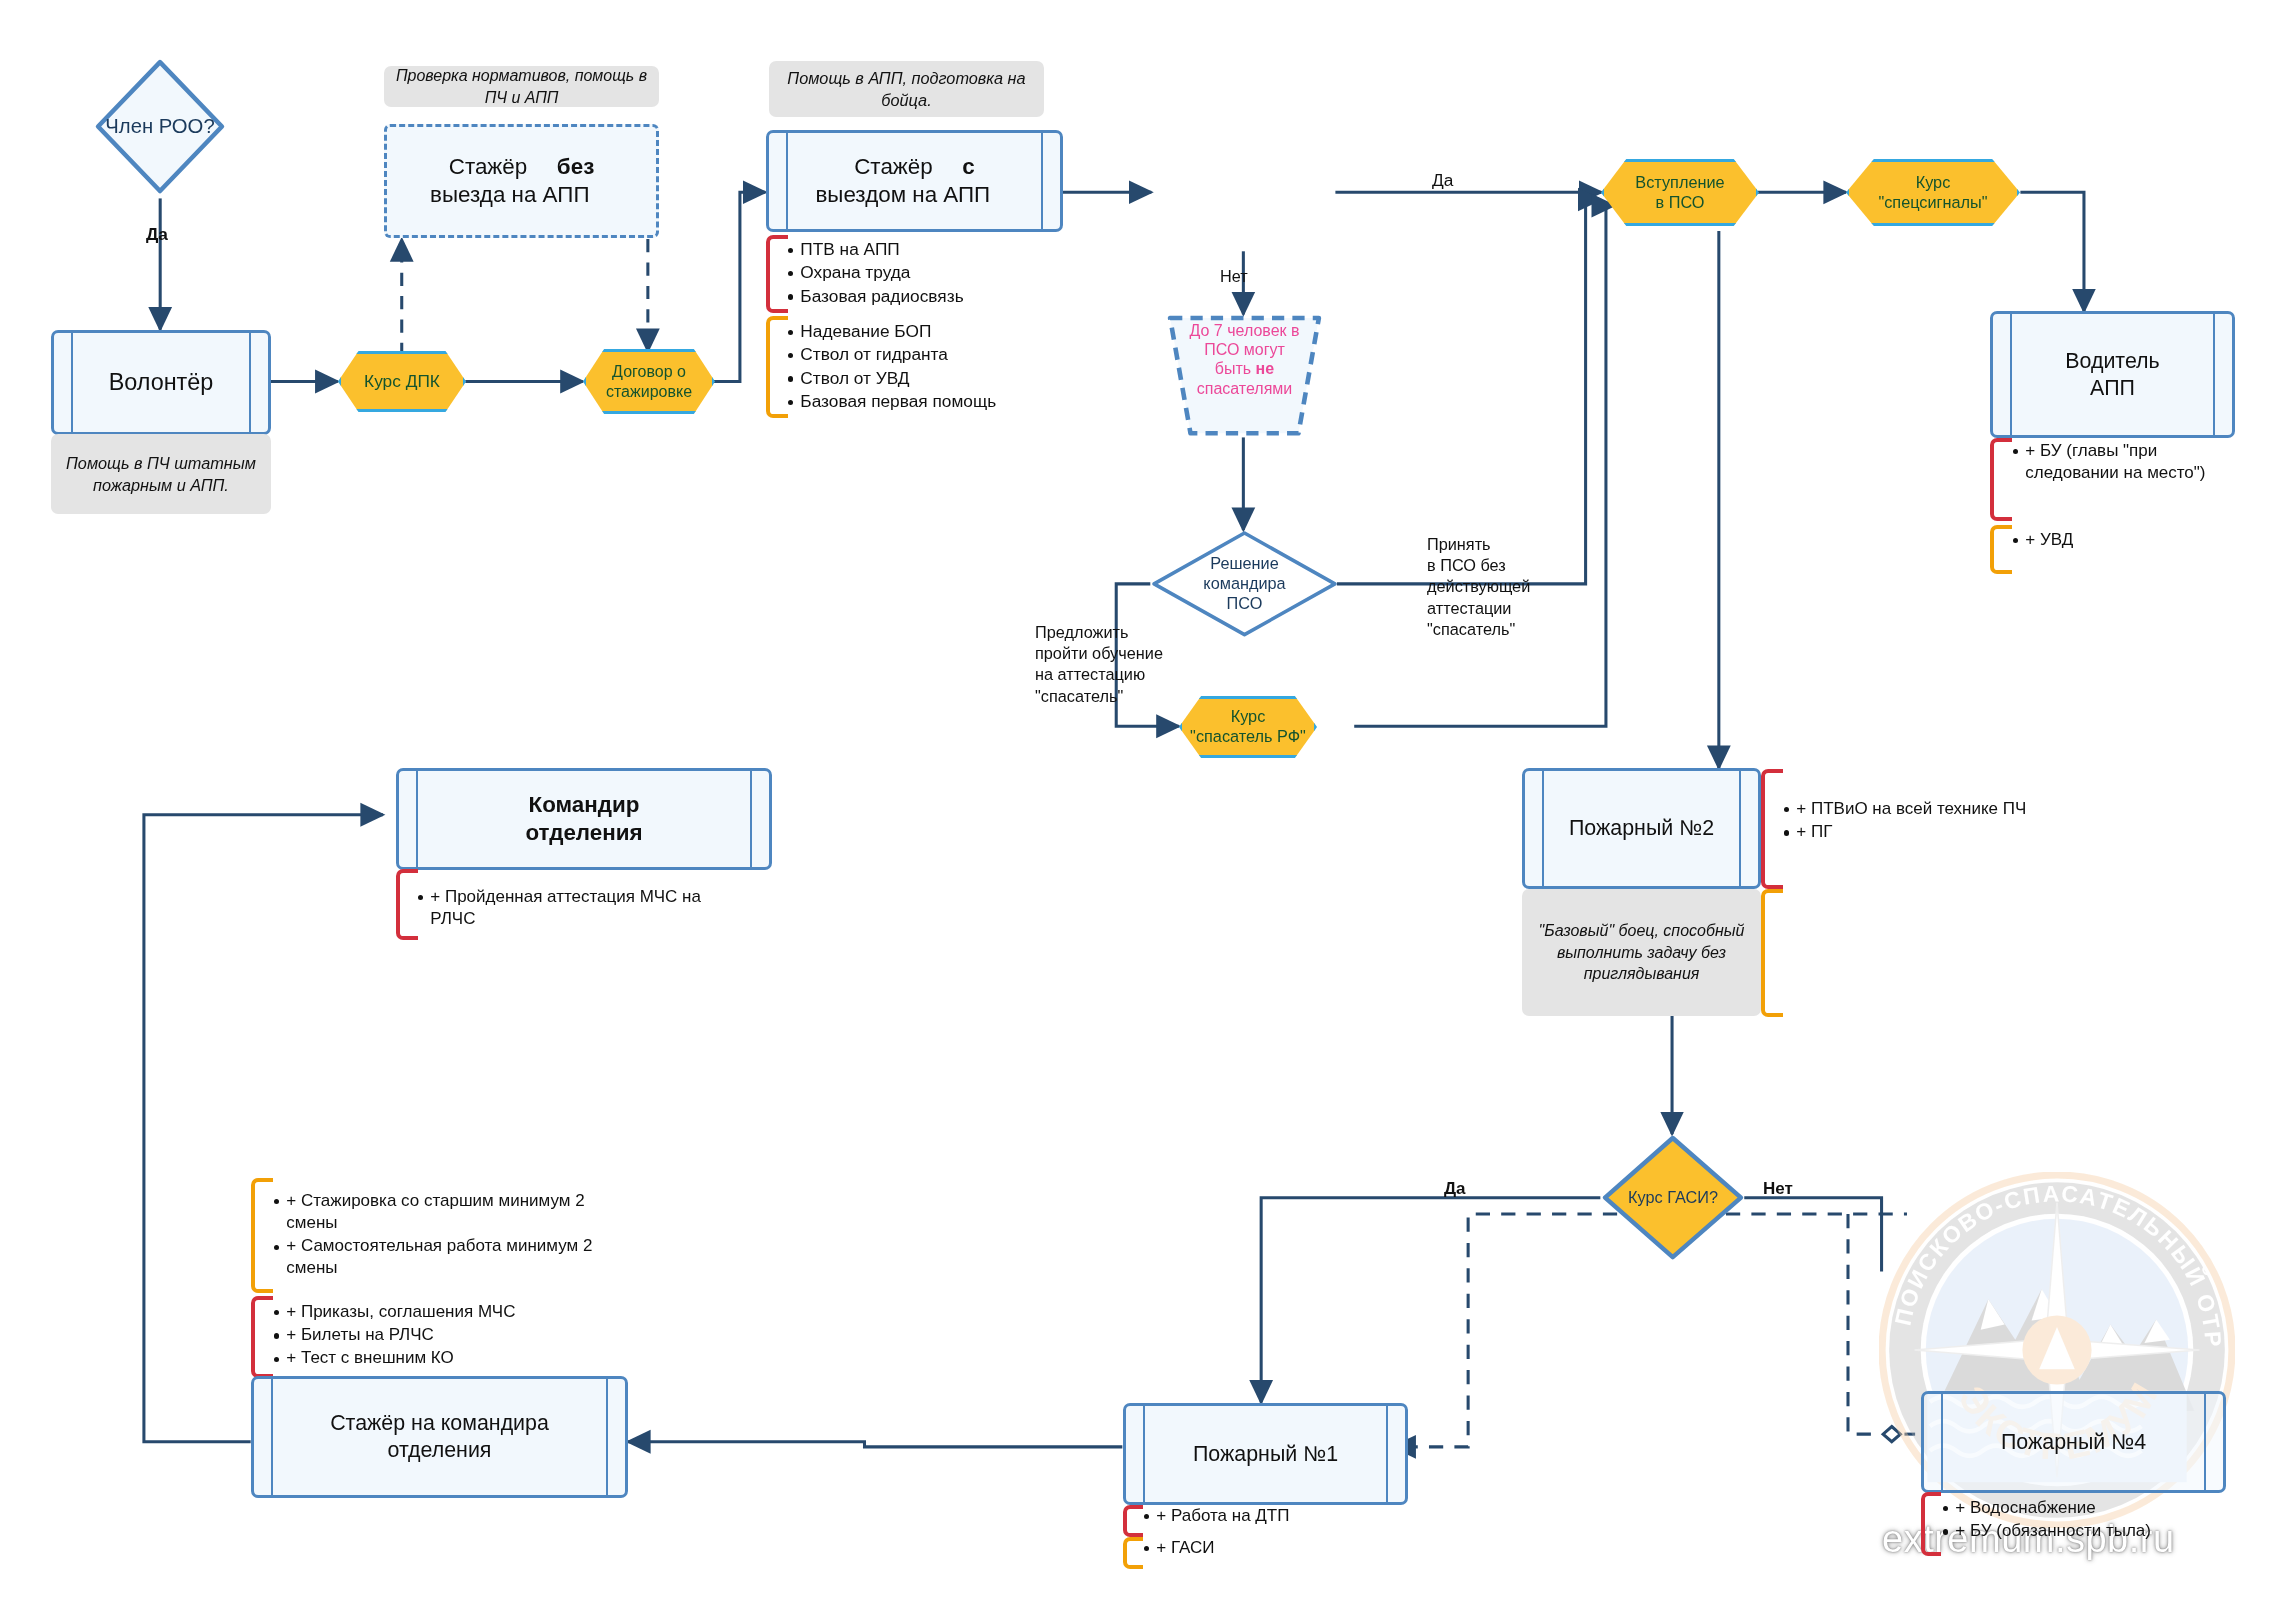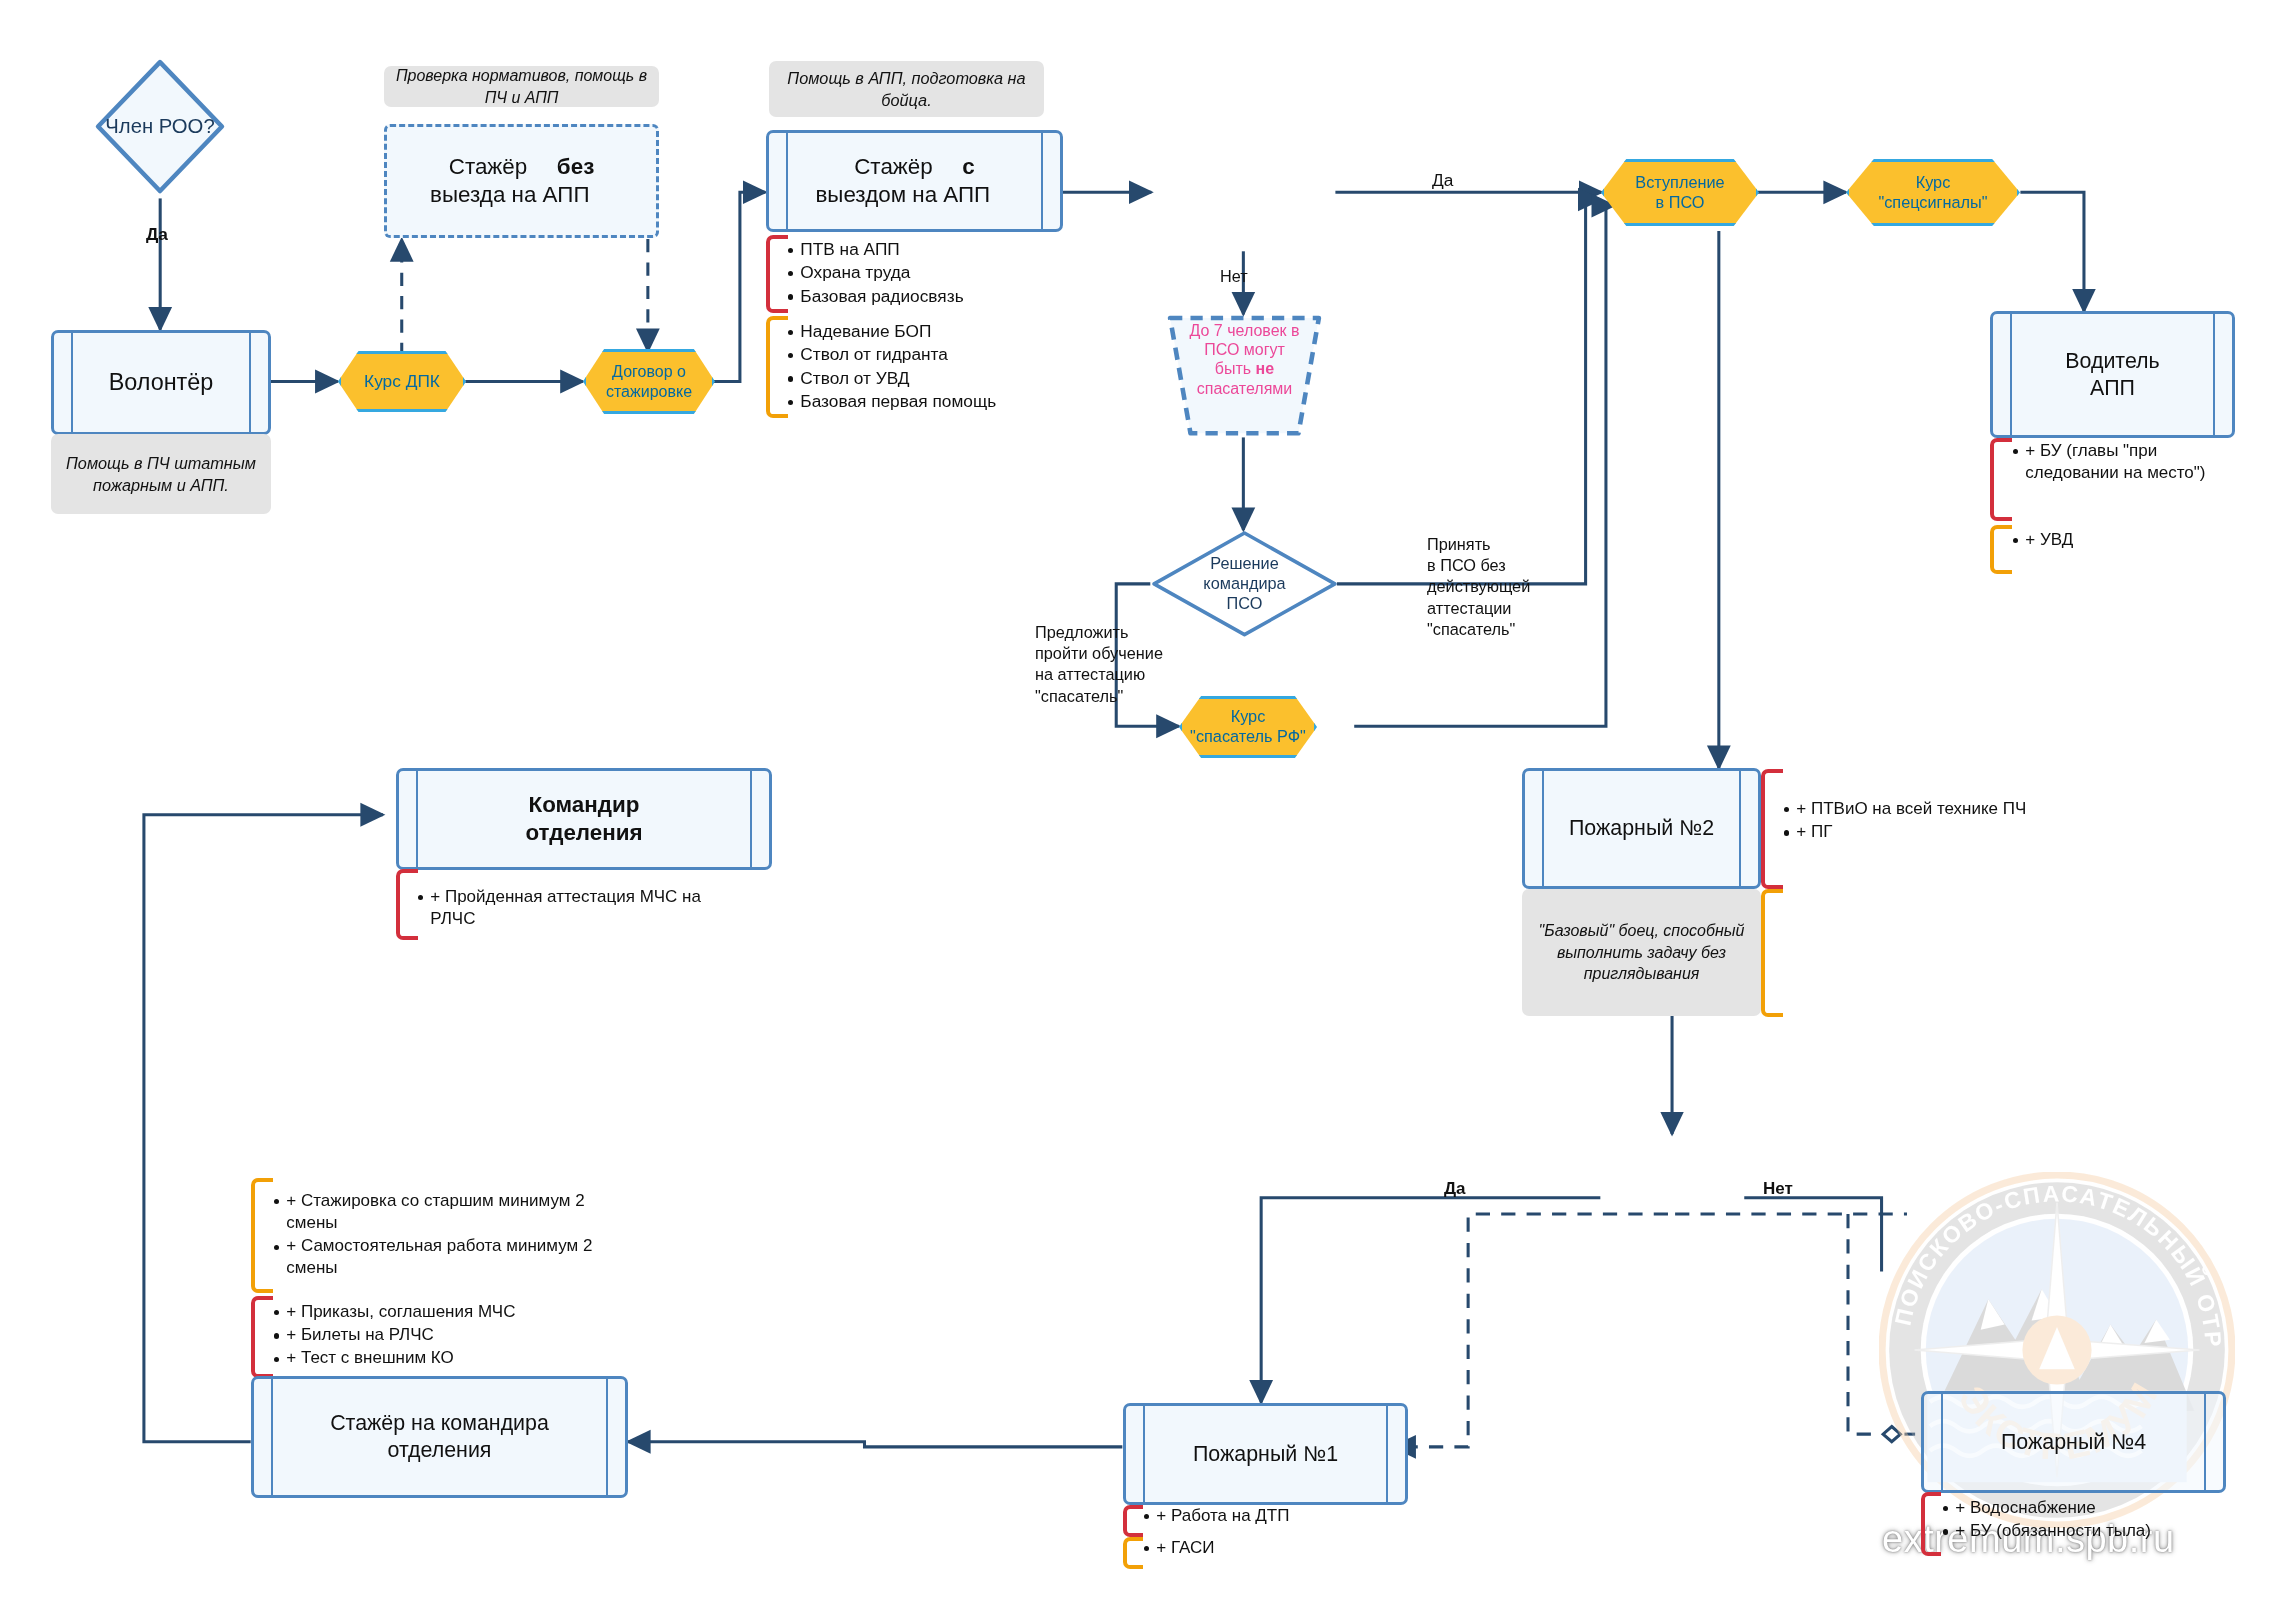--- a/index.html
+++ b/index.html
@@ -19,21 +19,21 @@
   }
   .proc .inner-l{left:17.3px;}
   .proc .inner-r{right:17.3px;}
   .proc span{position:relative;z-index:2;padding:0 23.4px;}
 
   .proc.dashed{border-style:dashed;border-width:3.6px;align-items:center;}
 
   .hex{
     background:#fbc02d;border:3.1px solid #35a8e0;
     display:flex;align-items:center;justify-content:center;text-align:center;
-    color:#0369a1;line-height:1.2;
+    color:#14532d;line-height:1.2;
     clip-path:polygon(16% 0,84% 0,100% 50%,84% 100%,16% 100%,0 50%);
     border-radius:3.1px;
   }
   .hex span{padding:0 5.1px;}
 
   .diamond{
     display:flex;align-items:center;justify-content:center;text-align:center;
     color:#1b3a5c;line-height:1.22;
   }
   .diamond .dshape{position:absolute;inset:0;}
@@ -345,20 +345,26 @@
         <li>+ Билеты на РЛЧС</li>
         <li>+ Тест с внешним КО</li>
       </ul>
   </div>
   <div class="node proc" style="left:251px;top:1376px;width:377px;height:122px;font-size:21.4px;">
     <div class="inner-l"></div>
     <div class="inner-r"></div>
     <span>Стажёр на командира<br>отделения</span>
   </div>
 
+  <div class="node diamond" style="left:1601px;top:1134px;width:144px;height:127px;font-size:16.3px;">
+    <svg class="dshape" viewBox="0 0 283 250">
+      <path d="M141,8 L275,125 L141,242 L8,125 z" fill="#fbc02d" stroke="#4e86c0" stroke-width="9" stroke-linejoin="round"></path>
+    </svg>
+    <span>Курс ГАСИ?</span>
+  </div>
   <div class="edgelabel" style="left:1444px;top:1179px;font-size:17px;">Да</div>
   <div class="edgelabel" style="left:1763px;top:1179px;font-size:17px;">Нет</div>
 
 
   <div class="node proc" style="left:1123px;top:1403px;width:285px;height:102px;font-size:21.4px;">
     <div class="inner-l"></div>
     <div class="inner-r"></div>
     <span>Пожарный №1</span>
   </div>
   <div class="bracket" style="left:1123px;top:1505px;width:20.3px;height:32px;border-color:#d32f3c;"></div>

